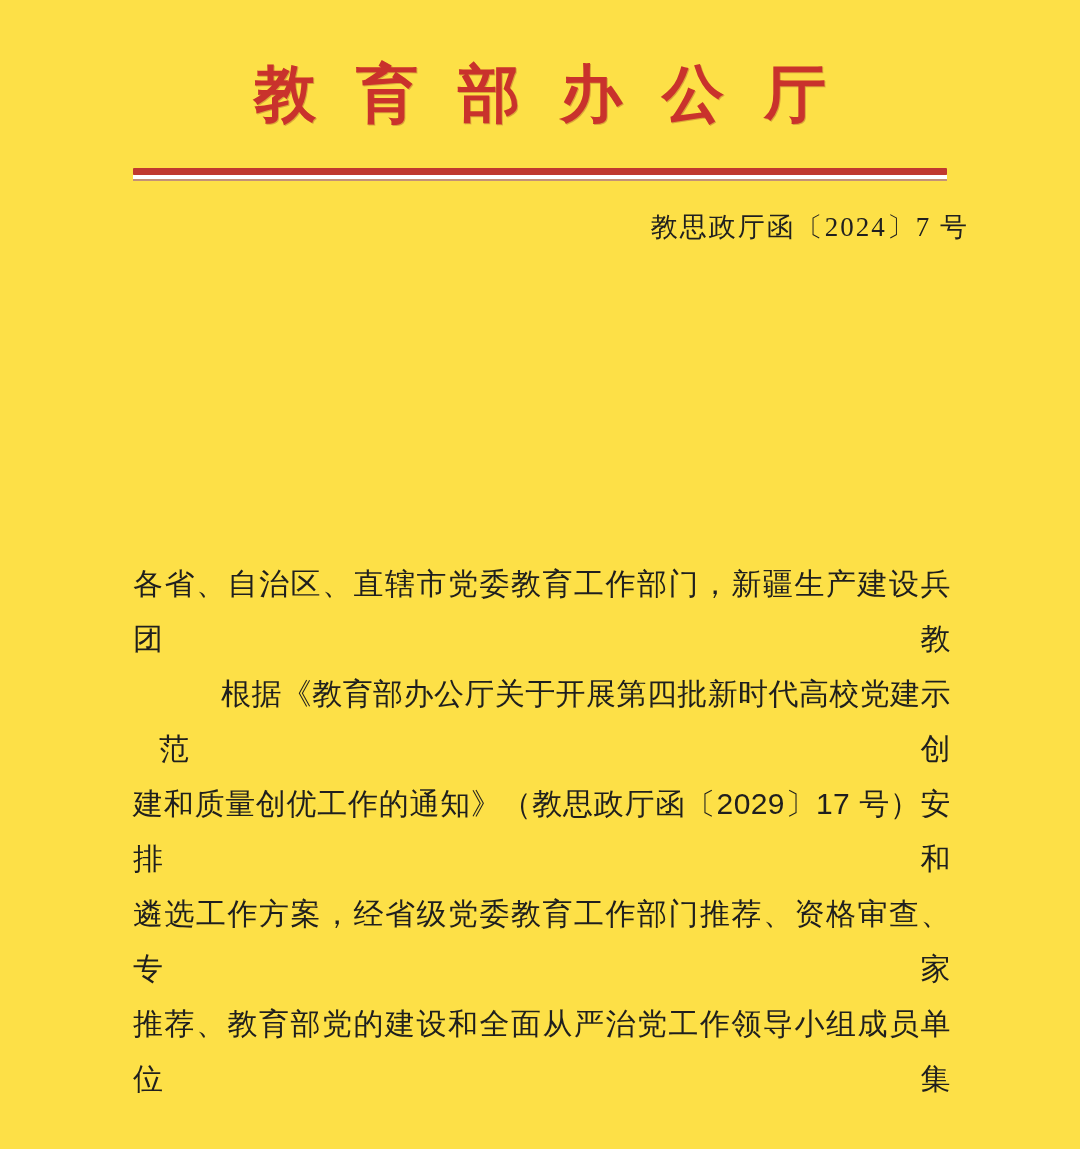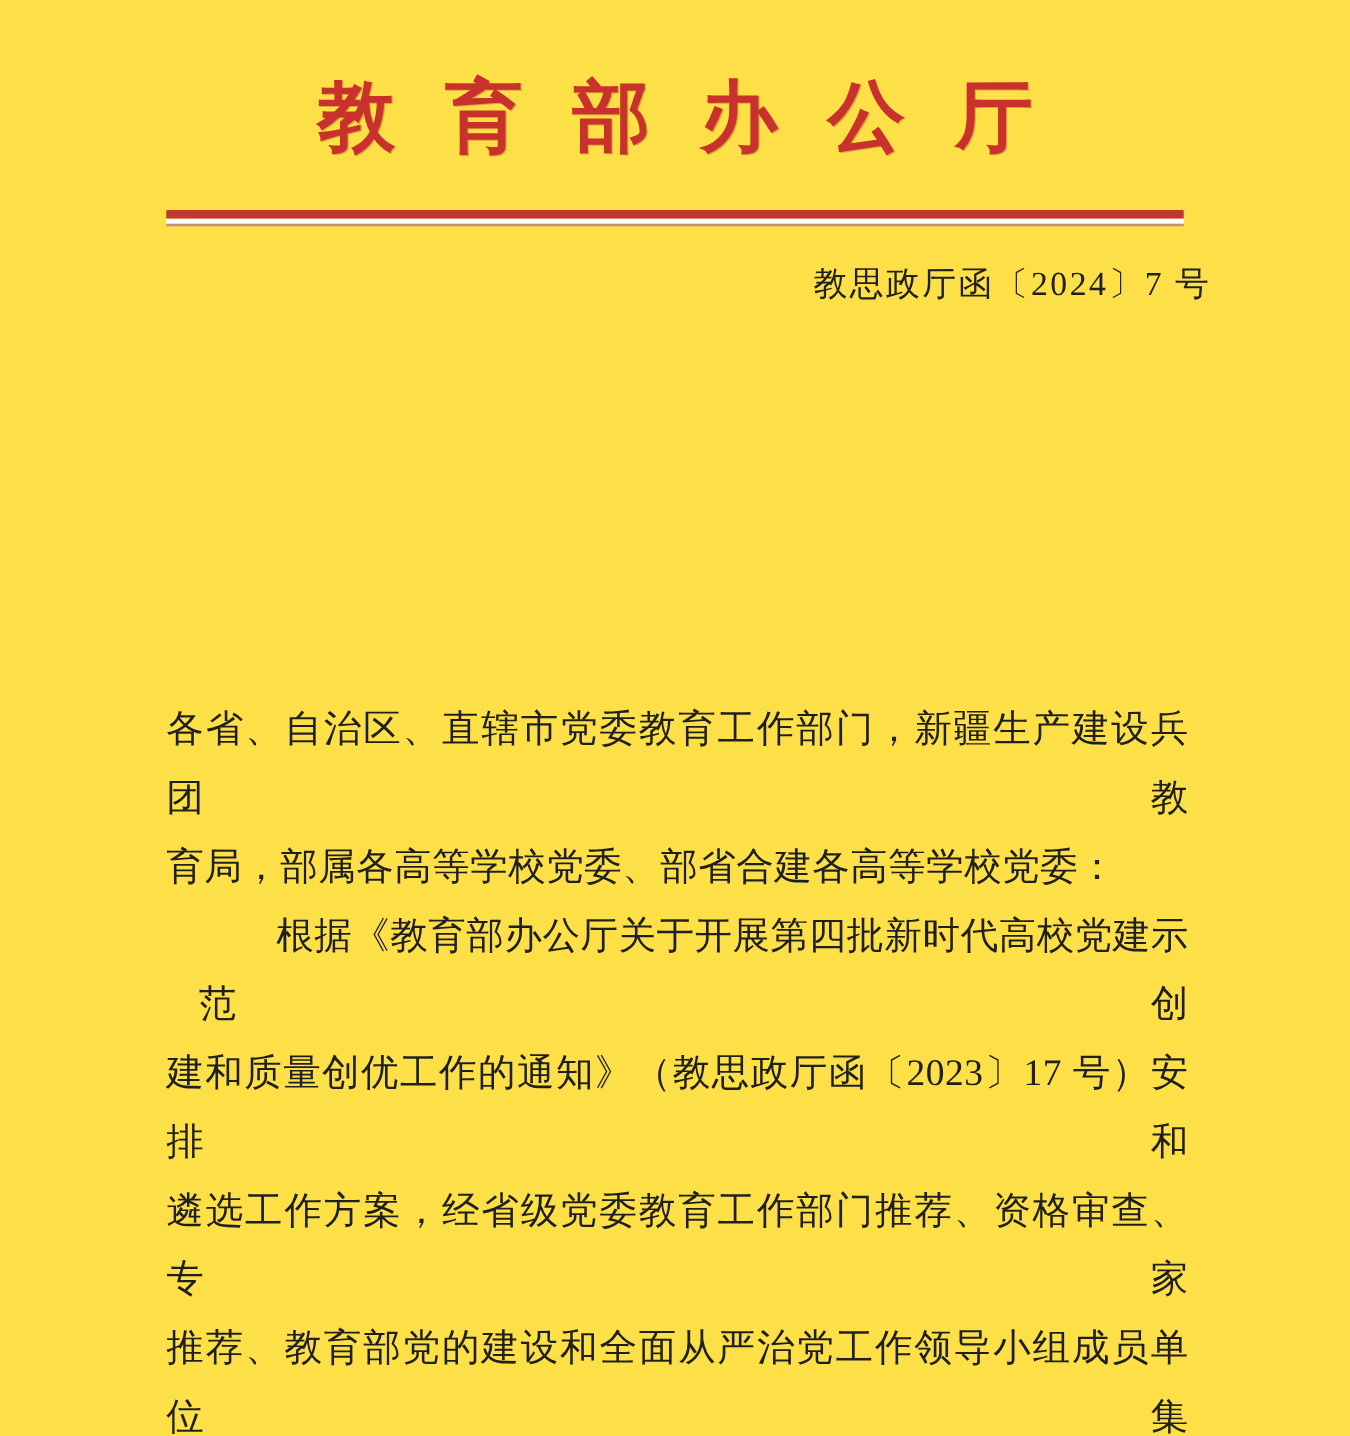--- a/index.html
+++ b/index.html
@@ -106,21 +106,21 @@
   }
 
   
   .body-block {
     position: absolute;
     left: 133px;
     top: 556px;
     width: 818px;
   }
   .body-line {
-    font-family: Liberation Serif, serif;
+    font-family: Liberation Sans, sans-serif;
     font-size: 30px;
     line-height: 55px;
     color: #1f1f1e;
     letter-spacing: 0.4px;
     white-space: nowrap;
   }
   .body-line.indent {
     text-indent: 62px;
     margin-left: 26px;
   }
@@ -149,22 +149,21 @@
   </div>
 
   <div class="docnum-row">
     <span class="docnum">教思政厅函〔2024〕7 号</span>
   </div>
 
 
   <div class="body-block">
 
     <div class="body-line justify">各省、自治区、直辖市党委教育工作部门，新疆生产建设兵团教</div>
-    <div class="body-line justify last">育局，部属各高等学校党委、部省合建各高等学校党委：</div>
 
     <div class="body-line justify indent">根据《教育部办公厅关于开展第四批新时代高校党建示范创</div>
-    <div class="body-line justify">建和质量创优工作的通知》（教思政厅函〔2023〕17 号）安排和</div>
+    <div class="body-line justify">建和质量创优工作的通知》（教思政厅函〔2029〕17 号）安排和</div>
     <div class="body-line justify">遴选工作方案，经省级党委教育工作部门推荐、资格审查、专家</div>
     <div class="body-line justify">推荐、教育部党的建设和全面从严治党工作领导小组成员单位集</div>
 
   </div>
 
 </div>
 
 </body></html>

